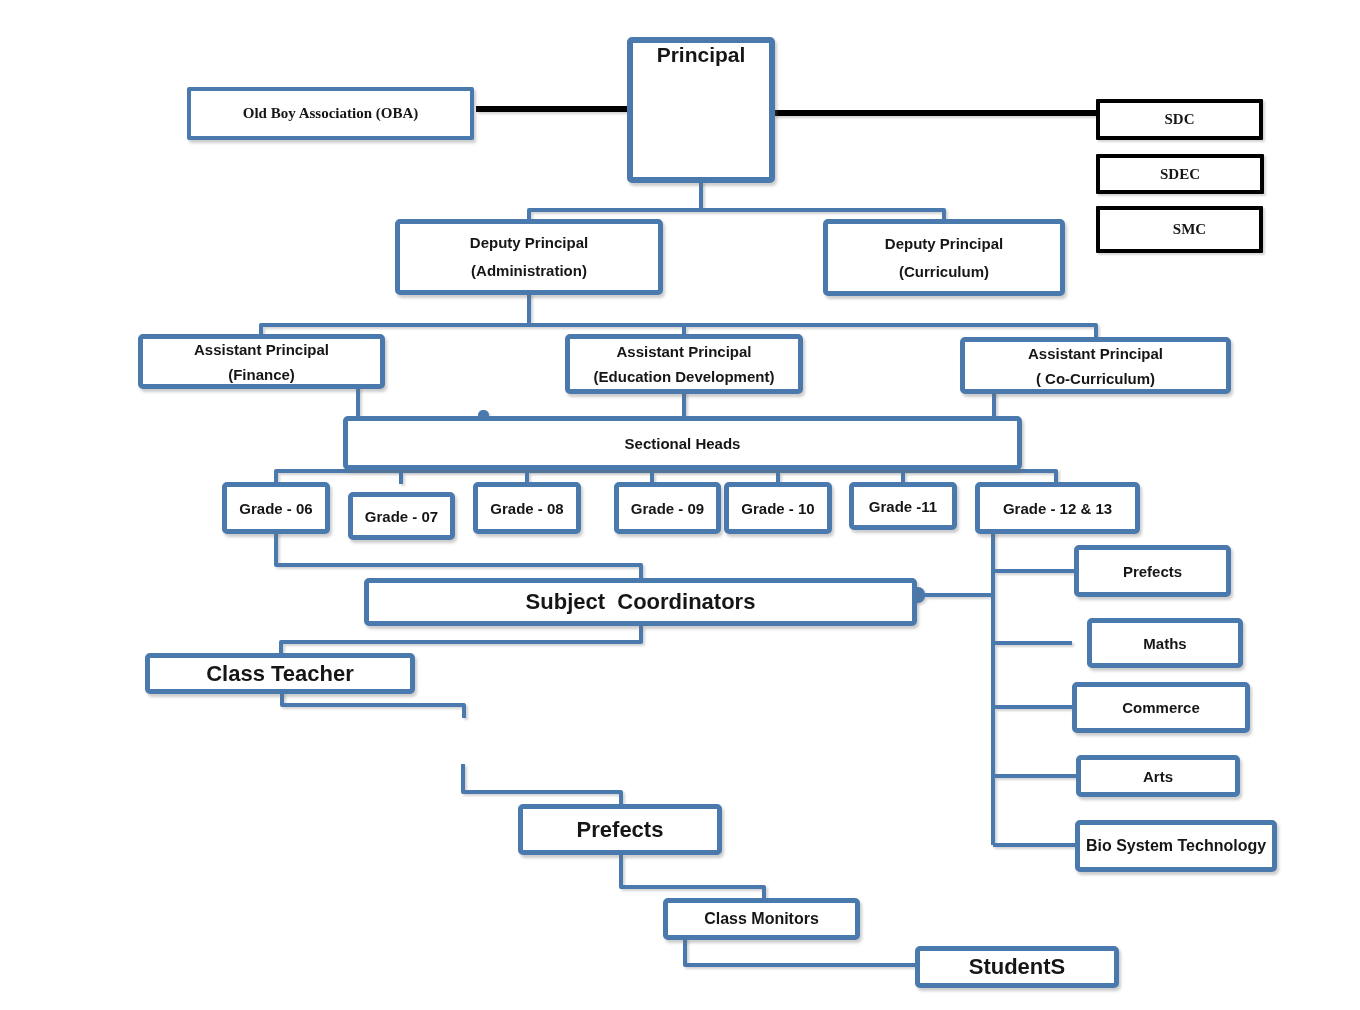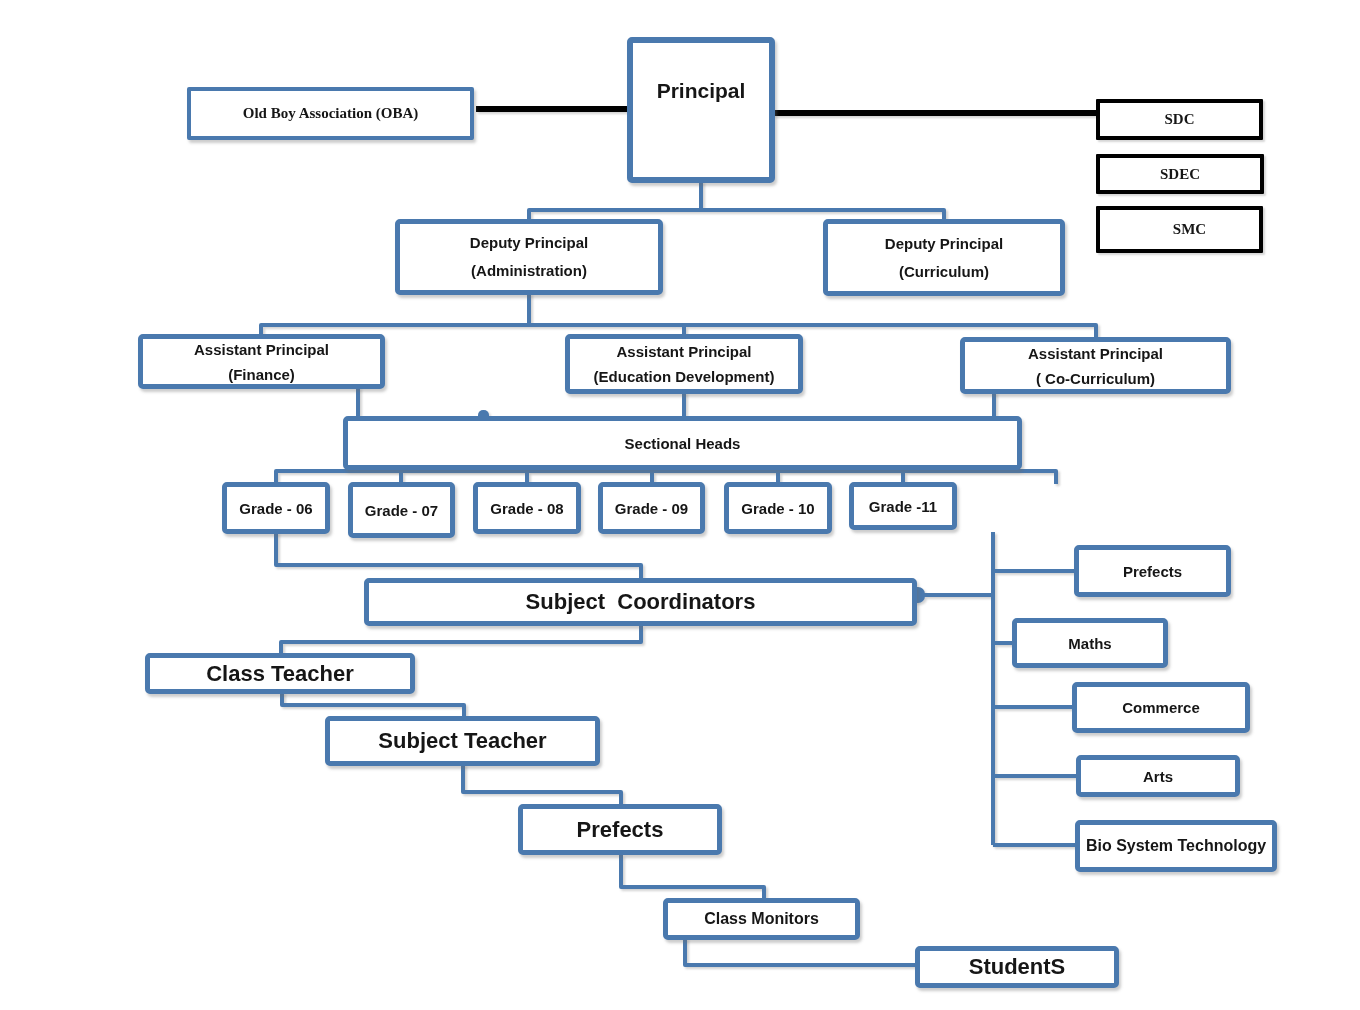--- a/index.html
+++ b/index.html
@@ -11,21 +11,21 @@
        box-sizing:border-box;display:flex;flex-direction:column;align-items:center;justify-content:center;
        color:#161616;font-weight:bold;text-align:center;
        box-shadow:2px 3px 3px rgba(110,110,110,0.35);}
   .ln{white-space:pre;}
   .serif{font-family:"Liberation Serif",serif;border-width:4px;border-radius:2px;}
   .blackbox{border:4px solid #000000;border-radius:1px;font-family:"Liberation Serif",serif;
             box-shadow:2px 2px 2px rgba(120,120,120,0.30);}
   .f15{font-size:15px;}
   .f16{font-size:16px;}
   .f17{font-size:22px;}
-  .principal-box{font-size:21px;justify-content:flex-start;padding-top:36px;border-width:6px;}
+  .principal-box{font-size:21px;justify-content:flex-start;border-width:6px;}
   .two{line-height:28px;}
   .two-sm{line-height:25px;}
 </style>
 </head>
 <body>
 
 <div class="stage">
 
   <svg class="wires" viewBox="0 0 1360 1010">
     <g stroke="#4a79ae" stroke-width="4" fill="none" stroke-linejoin="round" stroke-linecap="butt">
@@ -110,63 +110,63 @@
     <div class="ln">( Co-Curriculum)</div>
   </div>
 
   <div class="box f15" style="left:343px;top:416px;width:679px;height:54px;">
     <div class="ln">Sectional Heads</div>
   </div>
 
   <div class="box f15" style="left:222px;top:482px;width:108px;height:52px;">
     <div class="ln">Grade - 06</div>
   </div>
-  <div class="box f15" style="left:348px;top:482px;width:107px;height:56px;text-align:center;">
+  <div class="box f15" style="left:348px;top:492px;width:107px;height:48px;text-align:center;">
     <div class="ln">Grade - 07</div>
   </div>
   <div class="box f15" style="left:473px;top:482px;width:108px;height:52px;">
     <div class="ln">Grade - 08</div>
   </div>
-  <div class="box f15" style="left:598px;top:482px;width:107px;height:52px;">
+  <div class="box f15" style="left:614px;top:482px;width:107px;height:52px;">
     <div class="ln">Grade - 09</div>
   </div>
   <div class="box f15" style="left:724px;top:482px;width:108px;height:52px;">
     <div class="ln">Grade - 10</div>
   </div>
   <div class="box f15" style="left:849px;top:482px;width:108px;height:48px;">
     <div class="ln">Grade -11</div>
   </div>
+  <div class="box f15" style="left:975px;top:482px;width:165px;height:52px;">
+    <div class="ln">Grade - 12 &amp; 13</div>
+  </div>
 
   <div class="box f15" style="left:1074px;top:545px;width:157px;height:52px;">
     <div class="ln">Prefects</div>
   </div>
-  <div class="box f15" style="left:1012px;top:618px;width:156px;height:50px;">
+  <div class="box f15" style="left:1087px;top:618px;width:156px;height:50px;">
     <div class="ln">Maths</div>
   </div>
   <div class="box f15" style="left:1072px;top:682px;width:178px;height:51px;">
     <div class="ln">Commerce</div>
   </div>
   <div class="box f15" style="left:1076px;top:755px;width:164px;height:42px;">
     <div class="ln">Arts</div>
   </div>
   <div class="box f16" style="left:1075px;top:820px;width:202px;height:52px;">
     <div class="ln">Bio System Technology</div>
   </div>
 
   <div class="box f17" style="left:364px;top:578px;width:553px;height:48px;">
     <div class="ln">Subject  Coordinators</div>
   </div>
 
   <div class="box f17" style="left:145px;top:653px;width:270px;height:41px;">
     <div class="ln">Class Teacher</div>
   </div>
 
-  <div class="box f17" style="left:325px;top:716px;width:275px;height:50px;">
-    <div class="ln">Subject Teacher</div>
-  </div>
 
   <div class="box f17" style="left:518px;top:804px;width:204px;height:51px;">
     <div class="ln">Prefects</div>
   </div>
 
   <div class="box f16" style="left:663px;top:898px;width:197px;height:42px;">
     <div class="ln">Class Monitors</div>
   </div>
 
   <div class="box f17" style="left:915px;top:946px;width:204px;height:42px;">

